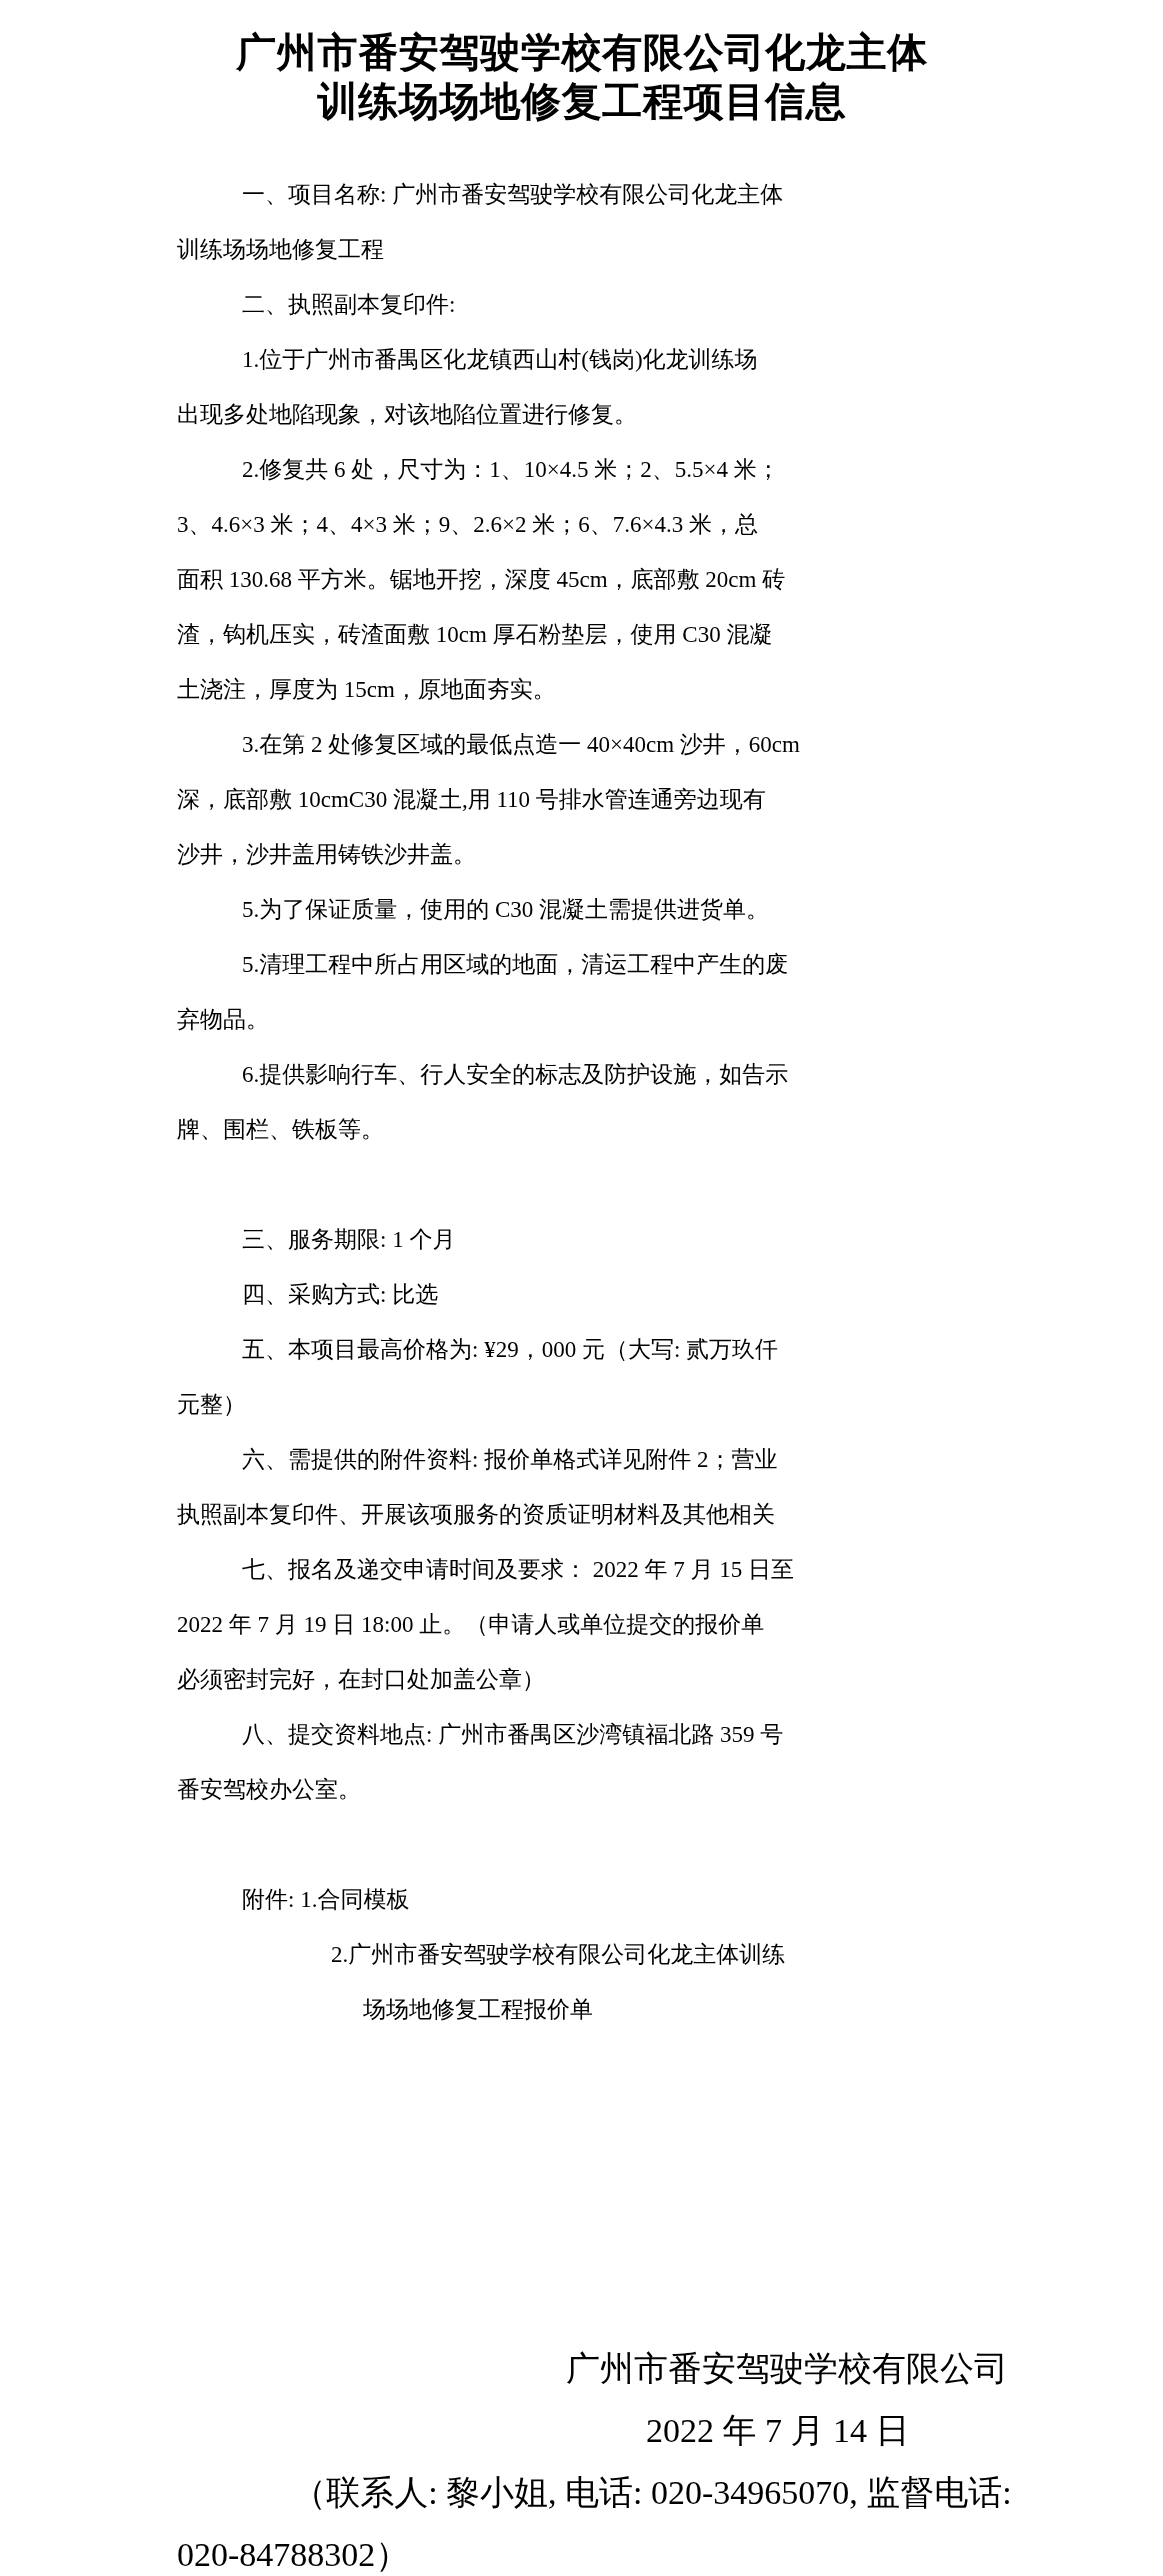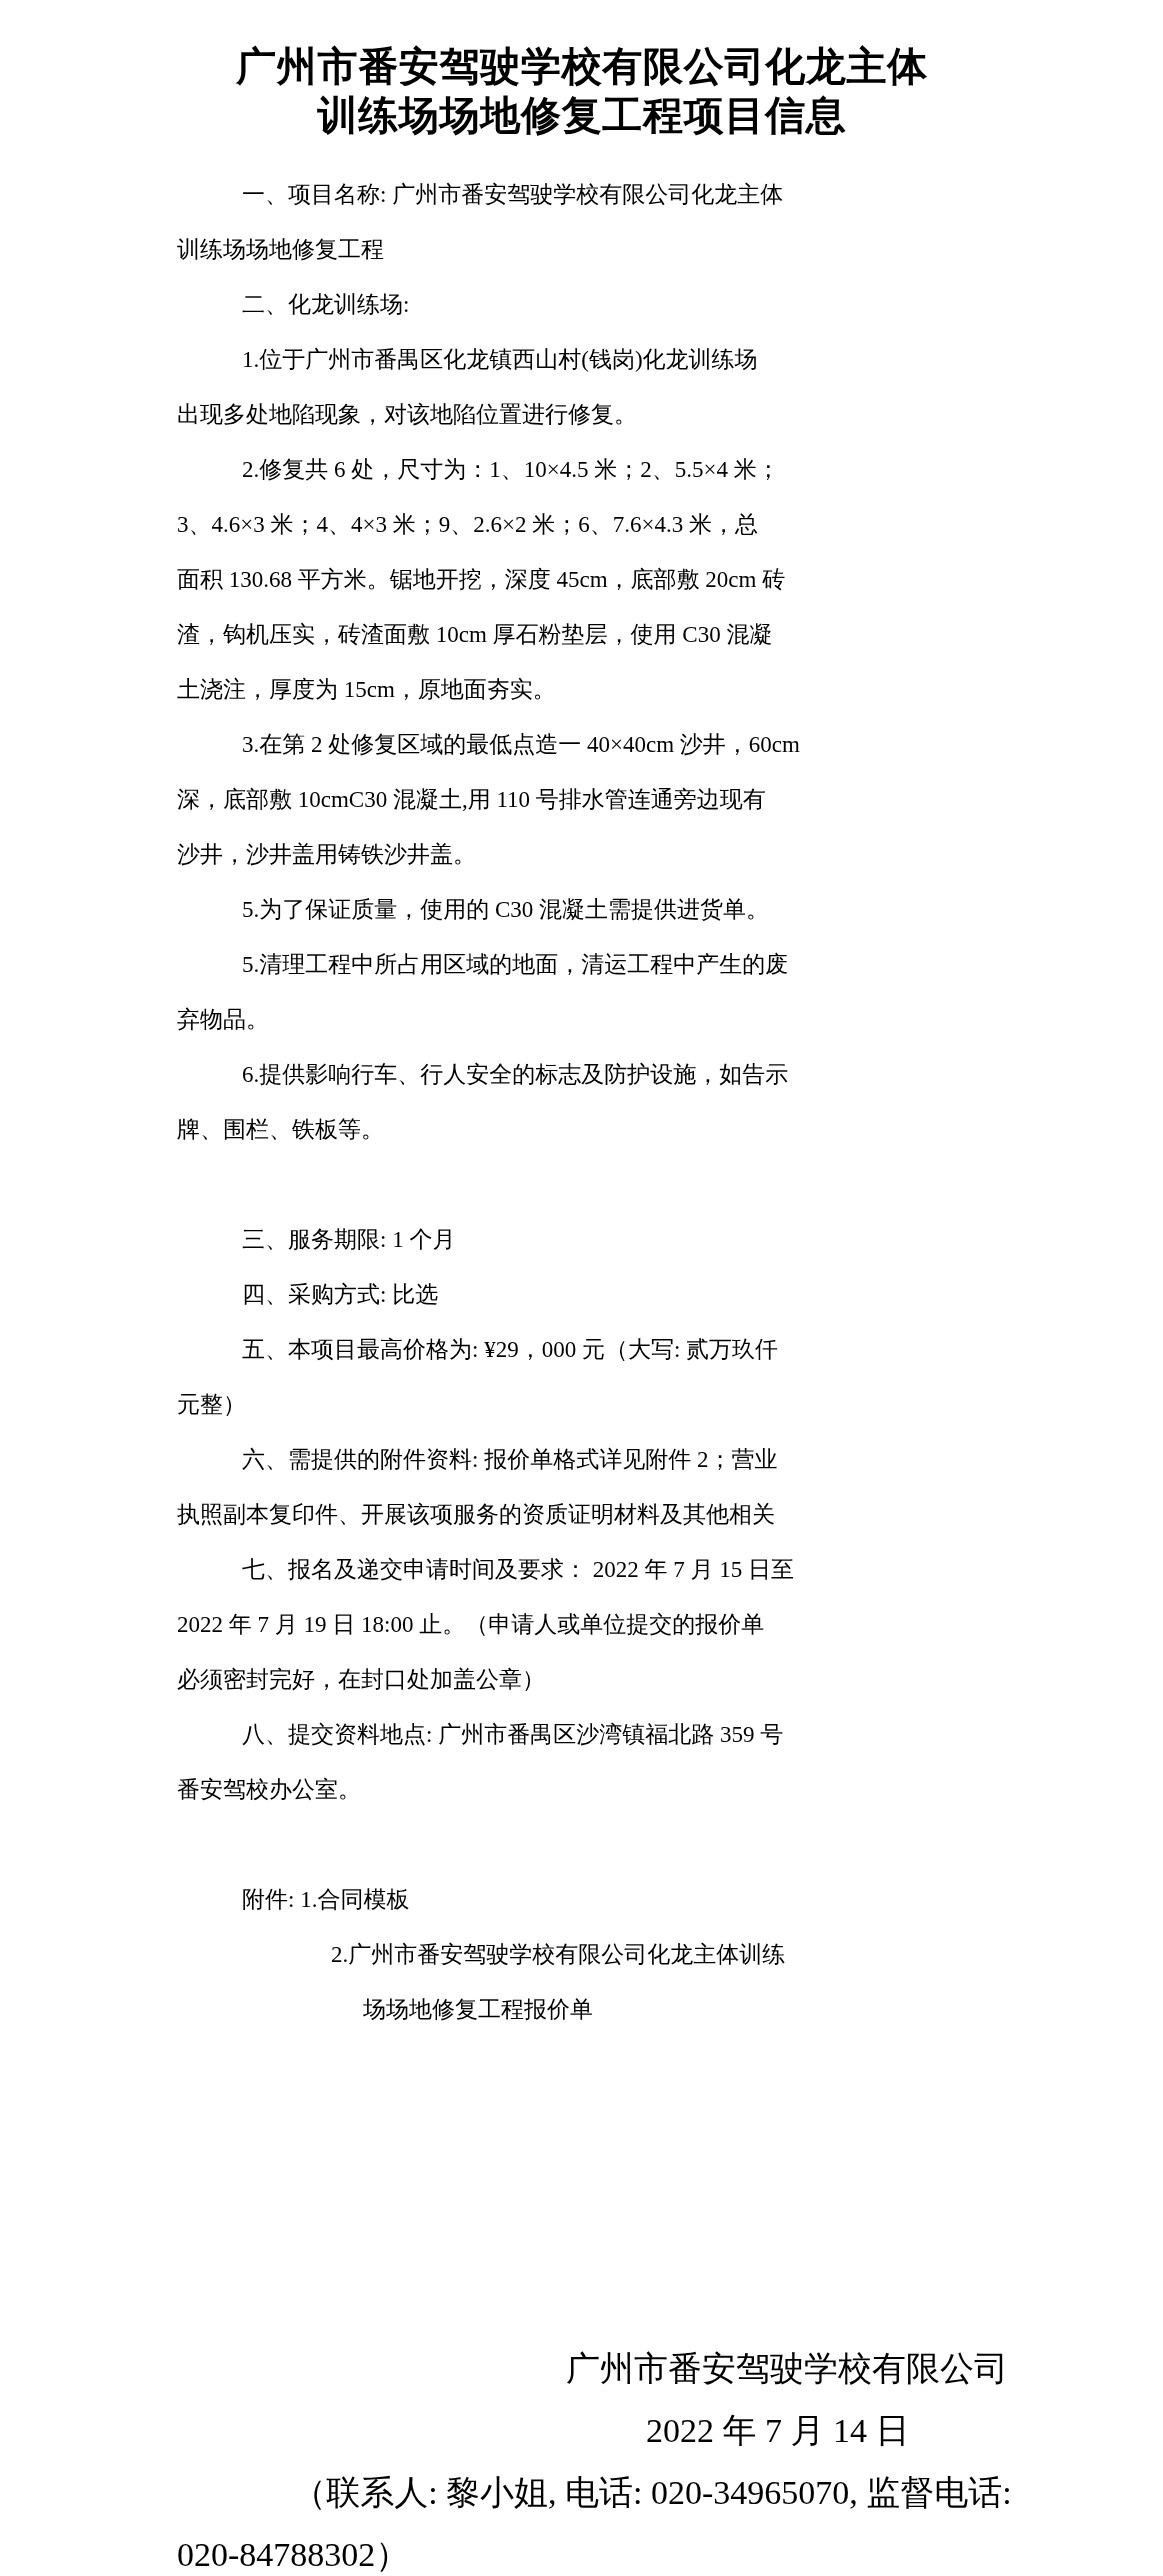--- a/index.html
+++ b/index.html
@@ -8,21 +8,21 @@
     width:1164px;
     height:2576px;
     background:#ffffff;
     color:#000000;
     font-family:"Liberation Serif","DejaVu Serif",serif;
     overflow:hidden;
     margin:0 auto;
   }
   .doc-title{
     position:absolute;
-    top:42px;
+    top:28px;
     left:0;
     width:100%;
     text-align:center;
     font-weight:bold;
     font-size:40px;
     line-height:49px;
     letter-spacing:0.7px;
     white-space:nowrap;
   }
   .doc-body{
@@ -63,21 +63,21 @@
 <div class="page">
 
   <div class="doc-title">
     <div>广州市番安驾驶学校有限公司化龙主体</div>
     <div>训练场场地修复工程项目信息</div>
   </div>
 
   <div class="doc-body">
     <div class="line ind">一、项目名称: 广州市番安驾驶学校有限公司化龙主体</div>
     <div class="line">训练场场地修复工程</div>
-    <div class="line ind">二、化龙训练场:</div>
+    <div class="line ind">二、执照副本复印件:</div>
     <div class="line ind">1.位于广州市番禺区化龙镇西山村(钱岗)化龙训练场</div>
     <div class="line">出现多处地陷现象，对该地陷位置进行修复。</div>
     <div class="line ind">2.修复共 6 处，尺寸为：1、10×4.5 米；2、5.5×4 米；</div>
     <div class="line">3、4.6×3 米；4、4×3 米；9、2.6×2 米；6、7.6×4.3 米，总</div>
     <div class="line">面积 130.68 平方米。锯地开挖，深度 45cm，底部敷 20cm 砖</div>
     <div class="line">渣，钩机压实，砖渣面敷 10cm 厚石粉垫层，使用 C30 混凝</div>
     <div class="line">土浇注，厚度为 15cm，原地面夯实。</div>
     <div class="line ind">3.在第 2 处修复区域的最低点造一 40×40cm 沙井，60cm</div>
     <div class="line">深，底部敷 10cmC30 混凝土,用 110 号排水管连通旁边现有</div>
     <div class="line">沙井，沙井盖用铸铁沙井盖。</div>

